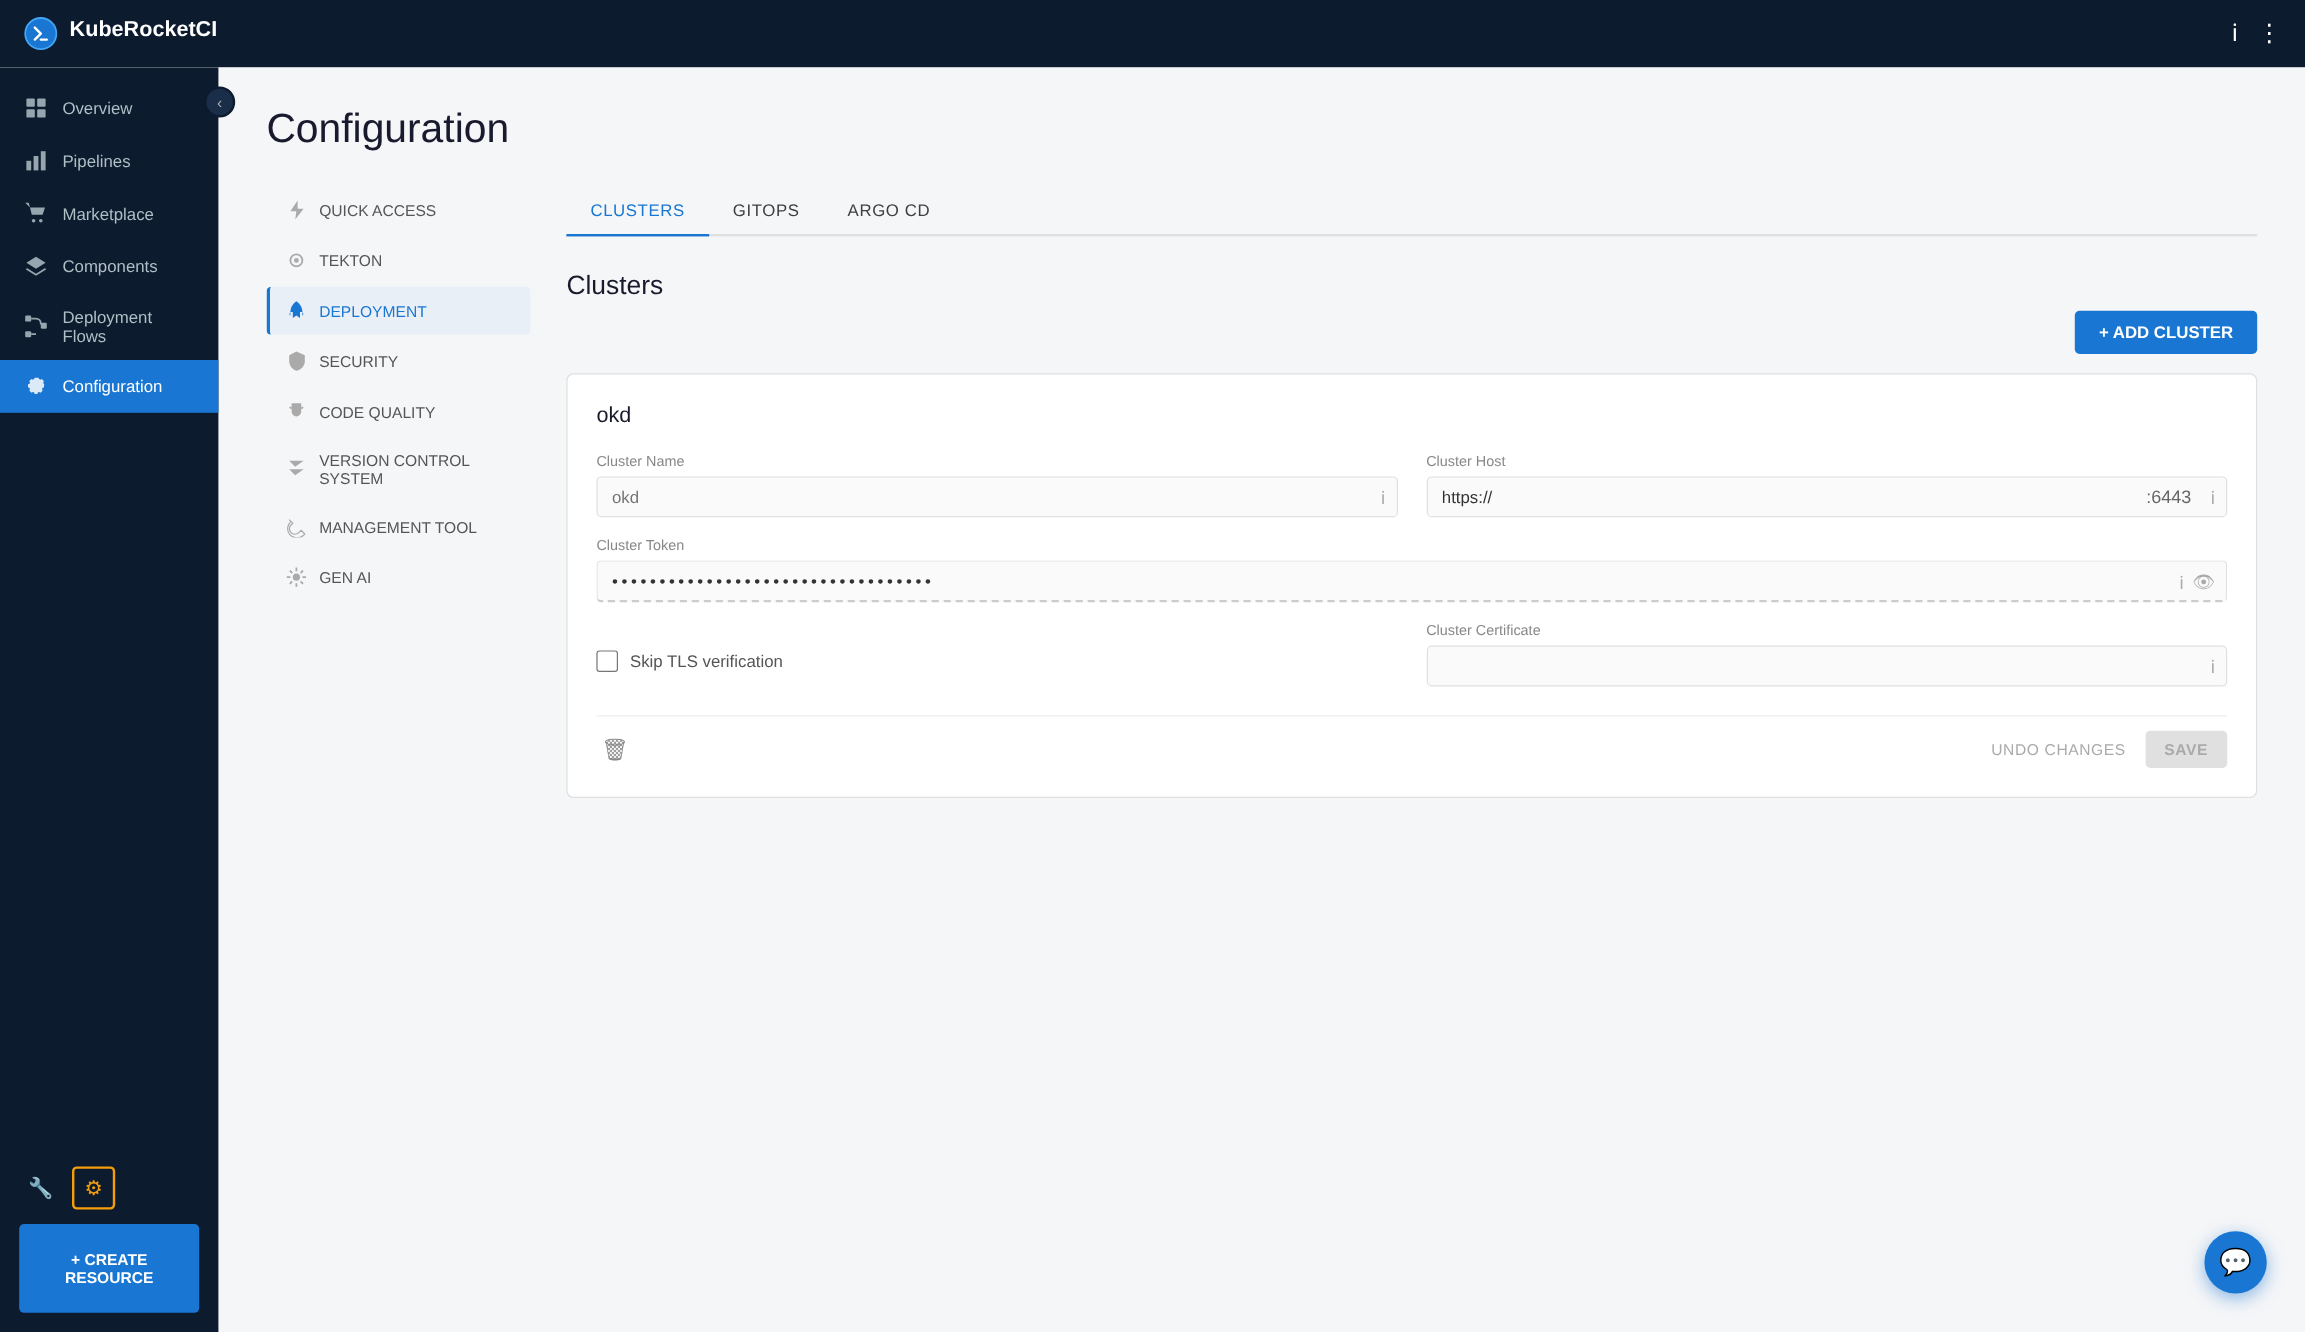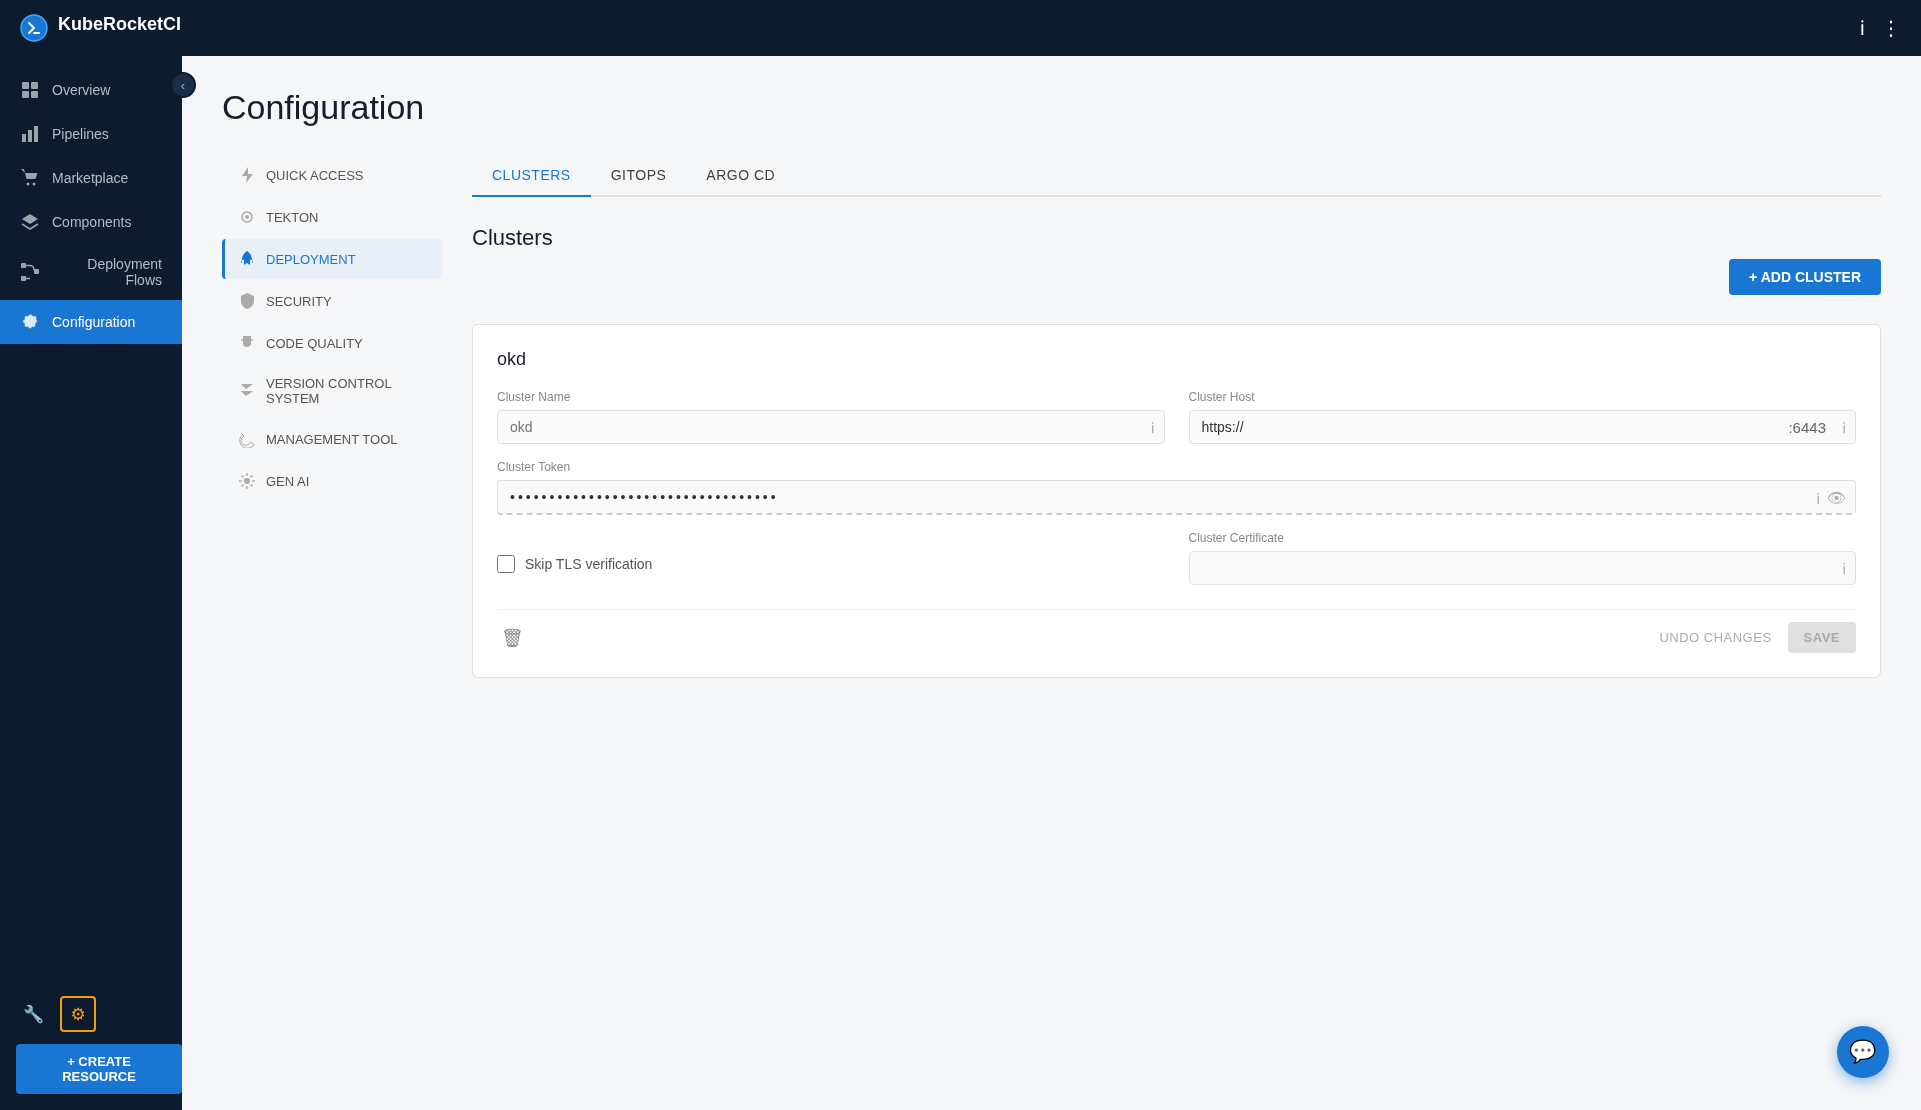--- a/index.html
+++ b/index.html
@@ -79,21 +79,20 @@
     }
     .sidebar-item {
       display: flex;
       align-items: center;
       gap: 12px;
       padding: 12px 20px;
       color: #b0bec5;
       cursor: pointer;
       font-size: 14px;
       transition: background 0.15s;
-      text-align: right;
     }
     .sidebar-item.active {
       background: #1976d2;
       color: #fff;
     }
     .sidebar-item-icon { width: 20px; height: 20px; flex-shrink: 0; opacity: 0.85; }
     .sidebar-bottom {
       padding: 16px;
       display: flex;
       flex-direction: column;
@@ -118,28 +117,28 @@
     }
     .tool-btn.active {
       border: 2px solid #f59e0b;
       color: #f59e0b;
     }
     .create-resource-btn {
       background: #1976d2;
       color: #fff;
       border: none;
       border-radius: 4px;
-      padding: 10px 14px;
+      padding: 22px 14px;
       font-size: 13px;
       font-weight: 600;
       cursor: pointer;
       display: flex;
       align-items: center;
       gap: 6px;
-      width: 166px;
+      width: 150px;
     }
 
     
     .main {
       flex: 1;
       background: #f5f6f8;
       overflow-y: auto;
       padding: 32px 40px;
     }
     .page-title {
@@ -227,21 +226,21 @@
       gap: 6px;
       background: #1976d2;
       color: #fff;
       border: none;
       border-radius: 4px;
       padding: 10px 20px;
       font-size: 14px;
       font-weight: 600;
       cursor: pointer;
       float: right;
-      margin-bottom: 29px;
+      margin-bottom: 16px;
     }
 
     .cluster-card {
       background: #fff;
       border-radius: 6px;
       border: 1px solid #e0e0e0;
       padding: 24px;
       clear: both;
     }
     .cluster-name-title {

